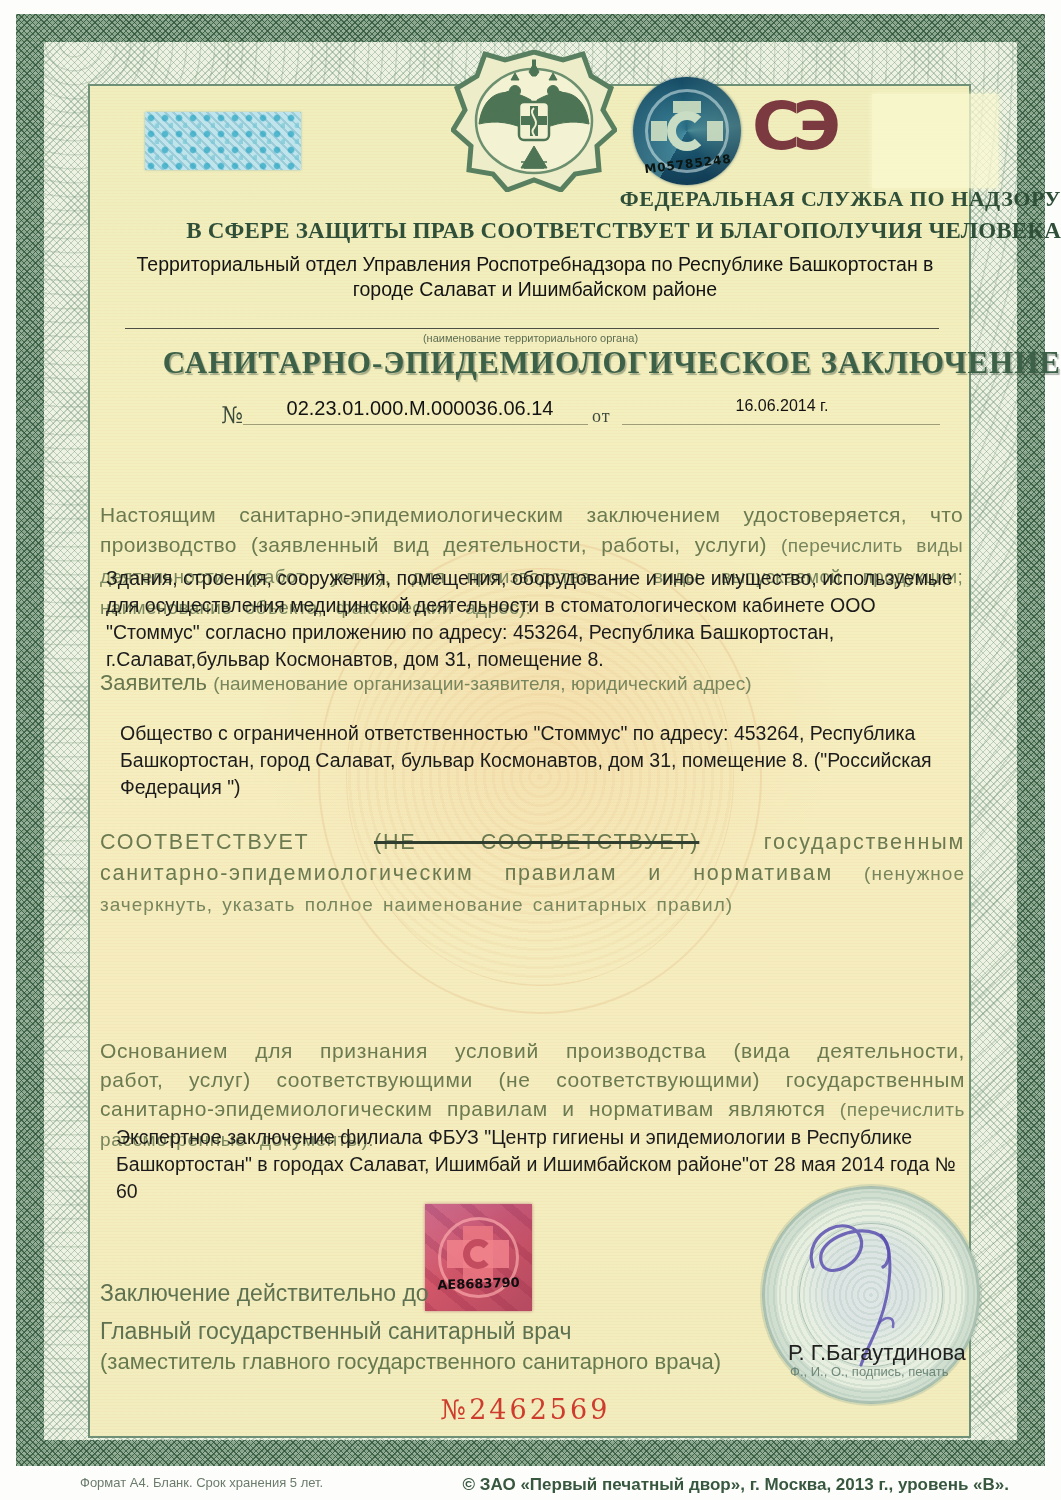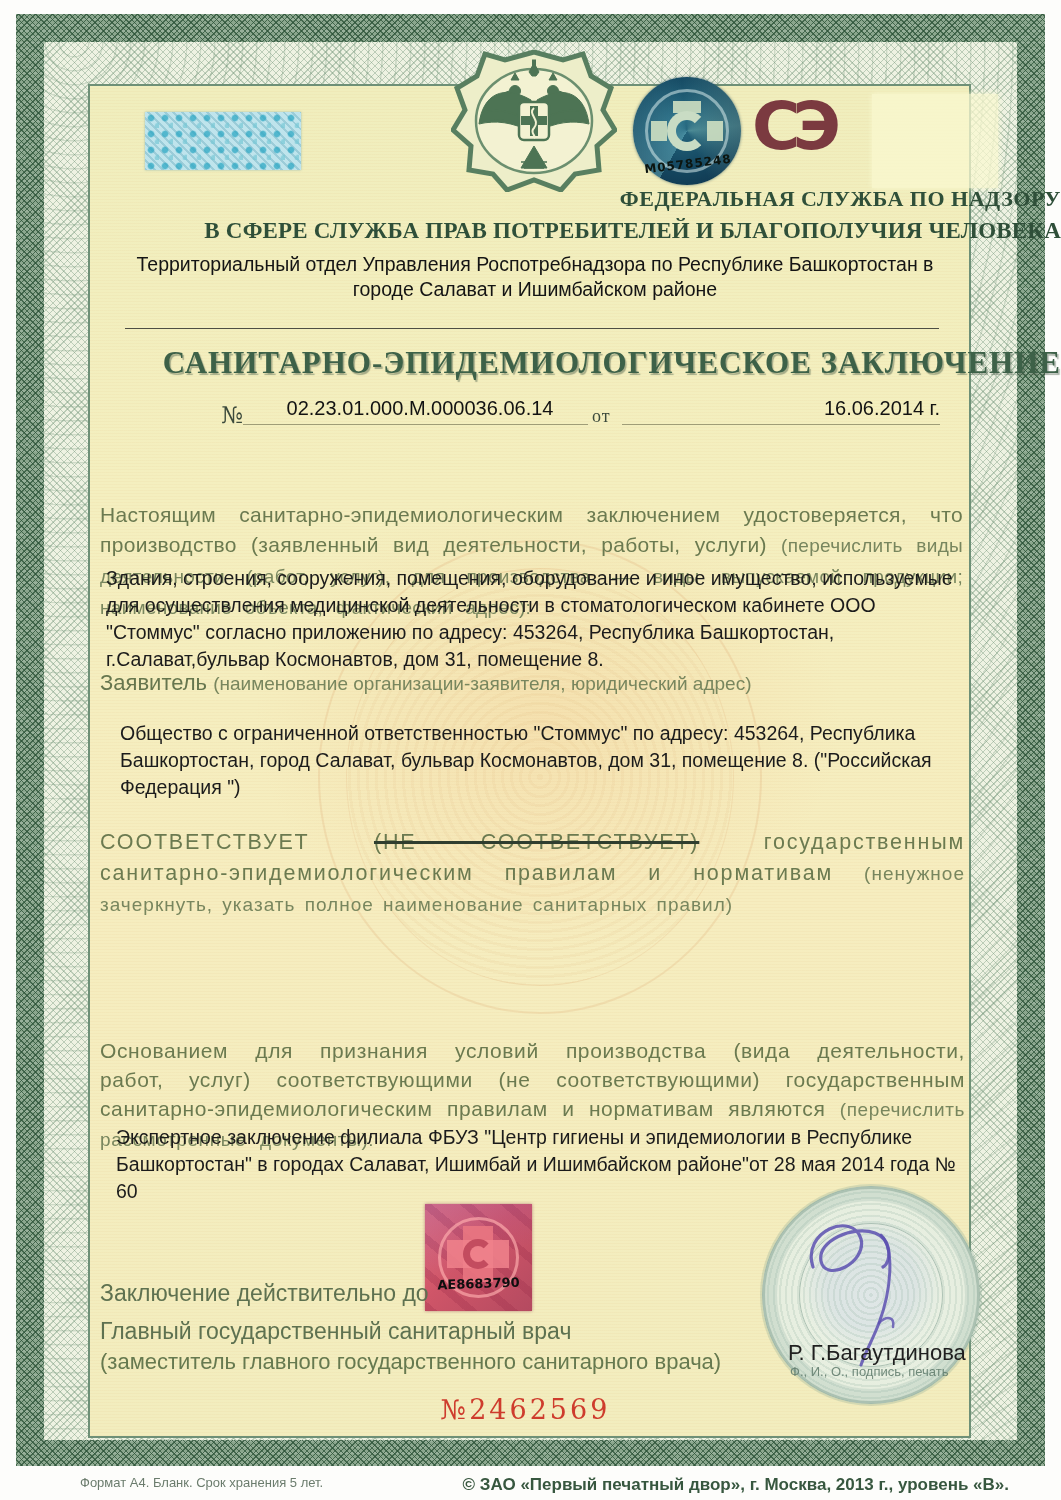--- a/index.html
+++ b/index.html
@@ -65,22 +65,22 @@
      font-size:11px;color:#5d6d52;}
   .doc-title{position:absolute;left:0;right:0;top:345px;font-size:31px;letter-spacing:1px;
      color:#3d6148;text-shadow:1.5px 1.5px 1px rgba(70,90,70,.45);}
   
   .no-label{position:absolute;left:221px;top:402px;font-family:"DejaVu Serif",serif;
      font-size:23px;color:#3c4a3c;}
   .no-value{position:absolute;left:250px;top:397px;width:340px;text-align:center;
      font-size:20px;color:#121212;}
   .ot-label{position:absolute;left:592px;top:406px;font-family:"Liberation Serif",serif;
      font-size:18px;color:#3c4a3c;letter-spacing:1px;}
-  .date-value{position:absolute;left:624px;top:397px;width:316px;text-align:right;
-     font-size:20px;color:#121212;}
+  .date-value{position:absolute;left:624px;top:397px;width:316px;text-align:center;
+     font-size:16px;color:#121212;}
   .uline1{position:absolute;left:243px;top:424px;width:345px;border-bottom:1px solid rgba(105,105,75,.6);}
   .uline2{position:absolute;left:622px;top:424px;width:318px;border-bottom:1px solid rgba(105,105,75,.6);}
   
   .tpl{color:#6b7a50;text-align:justify;margin-top:48px;}
   .hint{font-size:19px;color:#78865e;}
   .val{color:#1b1b1b;font-size:19.5px;line-height:27px;}
   .certify-tpl{position:absolute;left:100px;right:98px;top:452px;font-size:21px;line-height:30px;
      word-spacing:7px;letter-spacing:.3px;}
   .certify-val{position:absolute;left:106px;right:90px;top:545px;}
   .applicant-row{position:absolute;left:100px;top:670px;font-size:22px;color:#66764e;}
@@ -173,23 +173,24 @@
     <div class="g-tab" style="right:18px;top:44px;width:16px;height:20px;"></div>
     <div class="g-tab" style="left:40px;top:24px;width:28px;height:12px;"></div>
     <div class="g-core"></div>
     <div class="num">М05785248</div>
   </div>
 
   <div class="se-logo">СЭ</div>
   <div class="paper-patch"></div>
 
   <div class="hdr1 h-serif">ФЕДЕРАЛЬНАЯ СЛУЖБА ПО НАДЗОРУ</div>
-  <div class="hdr2 h-serif">В СФЕРЕ СЛУЖБА ПРАВ ПОТРЕБИТЕЛЕЙ И БЛАГОПОЛУЧИЯ  ЧЕЛОВЕКА</div>
+  <div class="hdr2 h-serif">В СФЕРЕ ЗАЩИТЫ ПРАВ СООТВЕТСТВУЕТ И БЛАГОПОЛУЧИЯ  ЧЕЛОВЕКА</div>
   <div class="hdr3">Территориальный отдел Управления Роспотребнадзора по Республике Башкортостан в городе Салават и Ишимбайском районе</div>
   <div class="org-line"></div>
+  <div class="org-caption">(наименование территориального органа)</div>
 
   <div class="doc-title h-serif">САНИТАРНО-ЭПИДЕМИОЛОГИЧЕСКОЕ ЗАКЛЮЧЕНИЕ</div>
 
   <span class="no-label">№</span>
   <span class="no-value">02.23.01.000.М.000036.06.14</span>
   <span class="ot-label">от</span>
   <span class="date-value">16.06.2014 г.</span>
   <div class="uline1"></div>
   <div class="uline2"></div>
 

